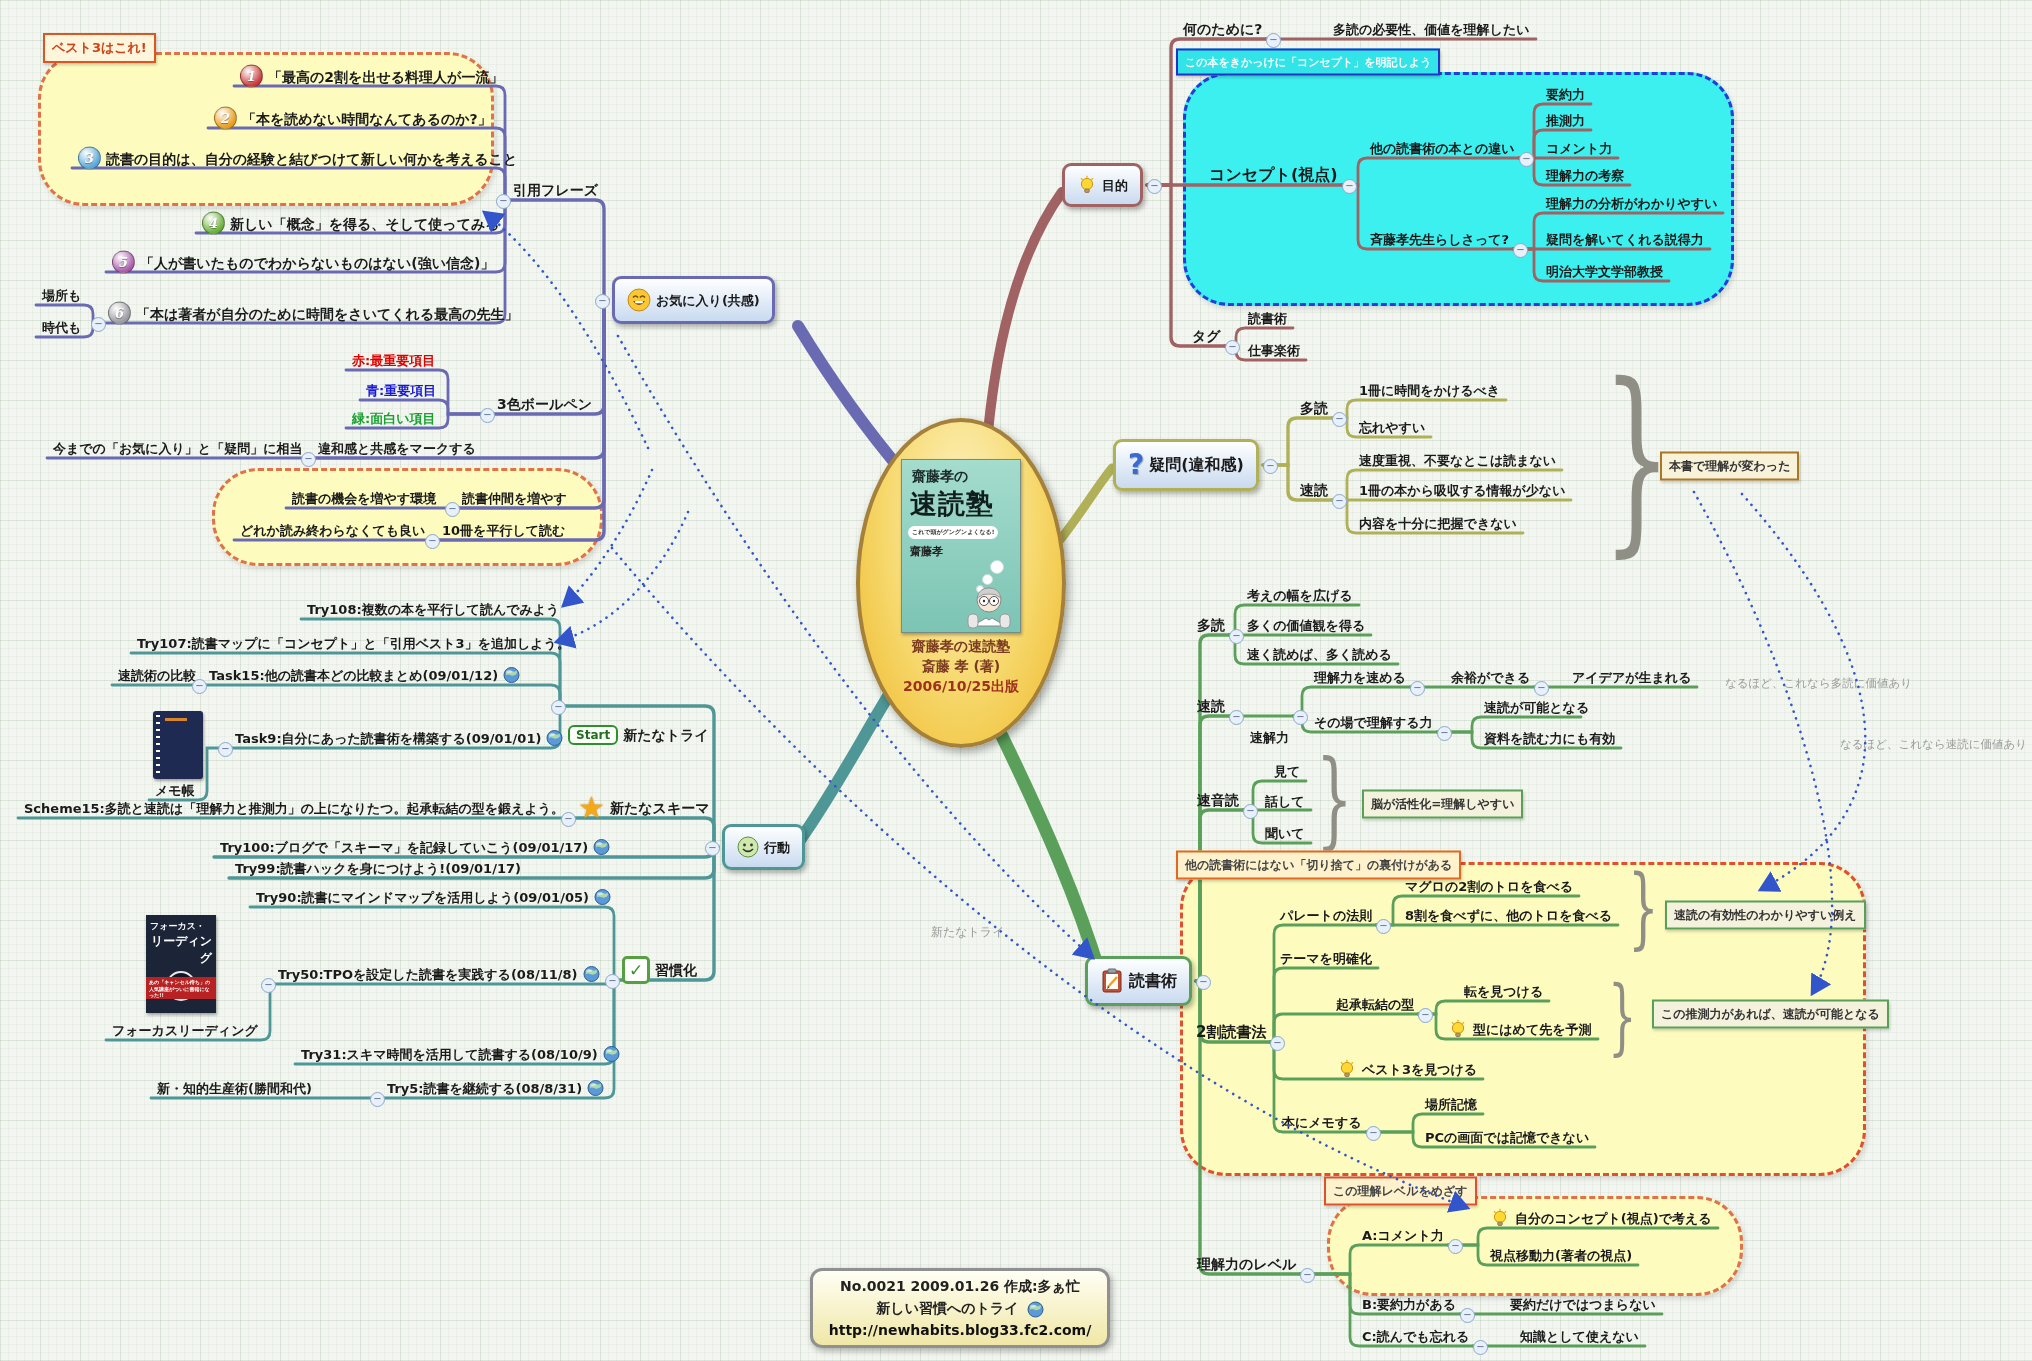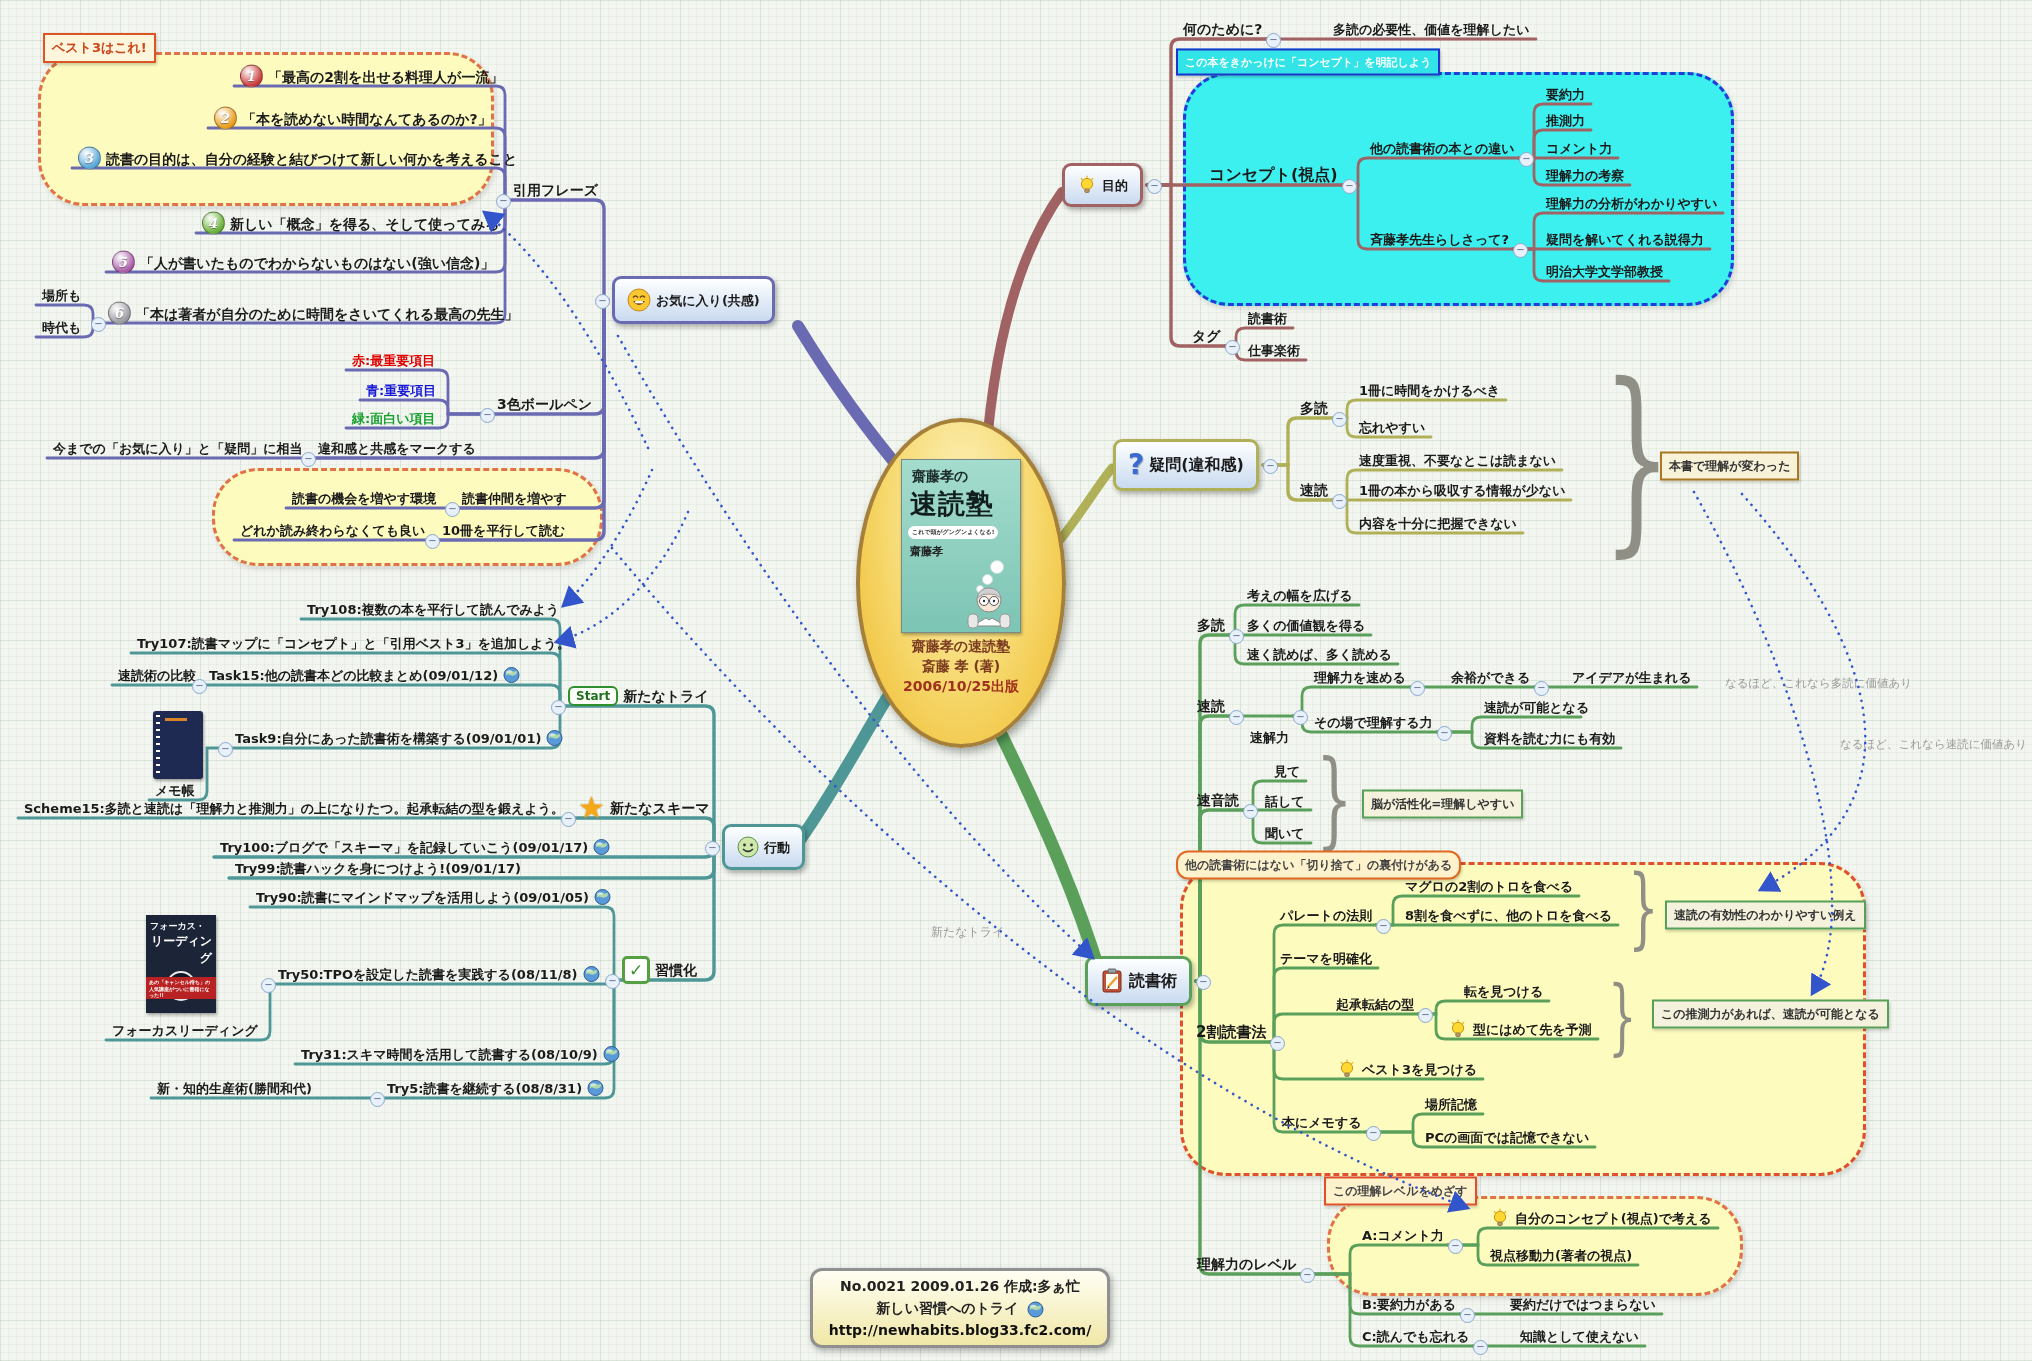--- a/index.html
+++ b/index.html
@@ -319,21 +319,21 @@
     </div>
     <div class="topic b-A" style="left: 292px; top: 498px; font-size: 13px;">
       <span>読書の機会を増やす環境</span>
     </div>
     <div class="topic b-A" style="left: 442px; top: 530px; font-size: 13px;">
       <span>10冊を平行して読む</span>
     </div>
     <div class="topic b-A" style="left: 240px; top: 530px; font-size: 13px;">
       <span>どれか読み終わらなくても良い</span>
     </div>
-    <div class="topic b-K" style="left: 568px; top: 696px; font-size: 14px;">
+    <div class="topic b-K" style="left: 568px; top: 735px; font-size: 14px;">
       <span class="start-badge">Start</span>
       <span>新たなトライ</span>
     </div>
     <div class="topic b-K" style="left: 307px; top: 609px; font-size: 13px;">
       <span>Try108:複数の本を平行して読んでみよう</span>
     </div>
     <div class="topic b-K" style="left: 137px; top: 643px; font-size: 13px;">
       <span>Try107:読書マップに「コンセプト」と「引用ベスト3」を追加しよう。</span>
     </div>
     <div class="topic b-K" style="left: 209px; top: 675px; font-size: 13px;">
@@ -651,21 +651,21 @@
     </div>
     <div class="topic b- flt" style="left: 931px; top: 932px; font-size: 12px;">
       <span>新たなトライ</span>
     </div>
     <div class="co co-red" style="left: 43px; top: 48px; font-size: 13px;">ベスト3はこれ!</div>
     <div class="co co-blue" style="left: 1176px; top: 62px; font-size: 11px;">この本をきかっけに「コンセプト」を明記しよう</div>
     <div class="co co-brown" style="left: 1660px; top: 466px; font-size: 12px;">本書で理解が変わった</div>
     <div class="co co-green" style="left: 1362px; top: 804px; font-size: 12px;">脳が活性化=理解しやすい</div>
     <div class="co co-green" style="left: 1665px; top: 915px; font-size: 12px;">速読の有効性のわかりやすい例え</div>
     <div class="co co-green" style="left: 1652px; top: 1014px; font-size: 12px;">この推測力があれば、速読が可能となる</div>
-    <div class="co co-orange" style="left: 1176px; top: 865px; font-size: 12px; border-radius: 12px;">他の読書術にはない「切り捨て」の裏付けがある</div>
+    <div class="co co-orange" style="left: 1176px; top: 865px; font-size: 12px;">他の読書術にはない「切り捨て」の裏付けがある</div>
     <div class="co co-orange2" style="left: 1324px; top: 1191px; font-size: 12px;">この理解レベルをめざす</div>
     <div class="collapse" style="left: 595px; top: 293.5px;">−</div>
     <div class="collapse" style="left: 496px; top: 193.5px;">−</div>
     <div class="collapse" style="left: 91px; top: 316.5px;">−</div>
     <div class="collapse" style="left: 480px; top: 407.5px;">−</div>
     <div class="collapse" style="left: 301px; top: 451.5px;">−</div>
     <div class="collapse" style="left: 445px; top: 501.5px;">−</div>
     <div class="collapse" style="left: 425px; top: 533.5px;">−</div>
     <div class="collapse" style="left: 705px; top: 840.5px;">−</div>
     <div class="collapse" style="left: 551px; top: 699.5px;">−</div>

